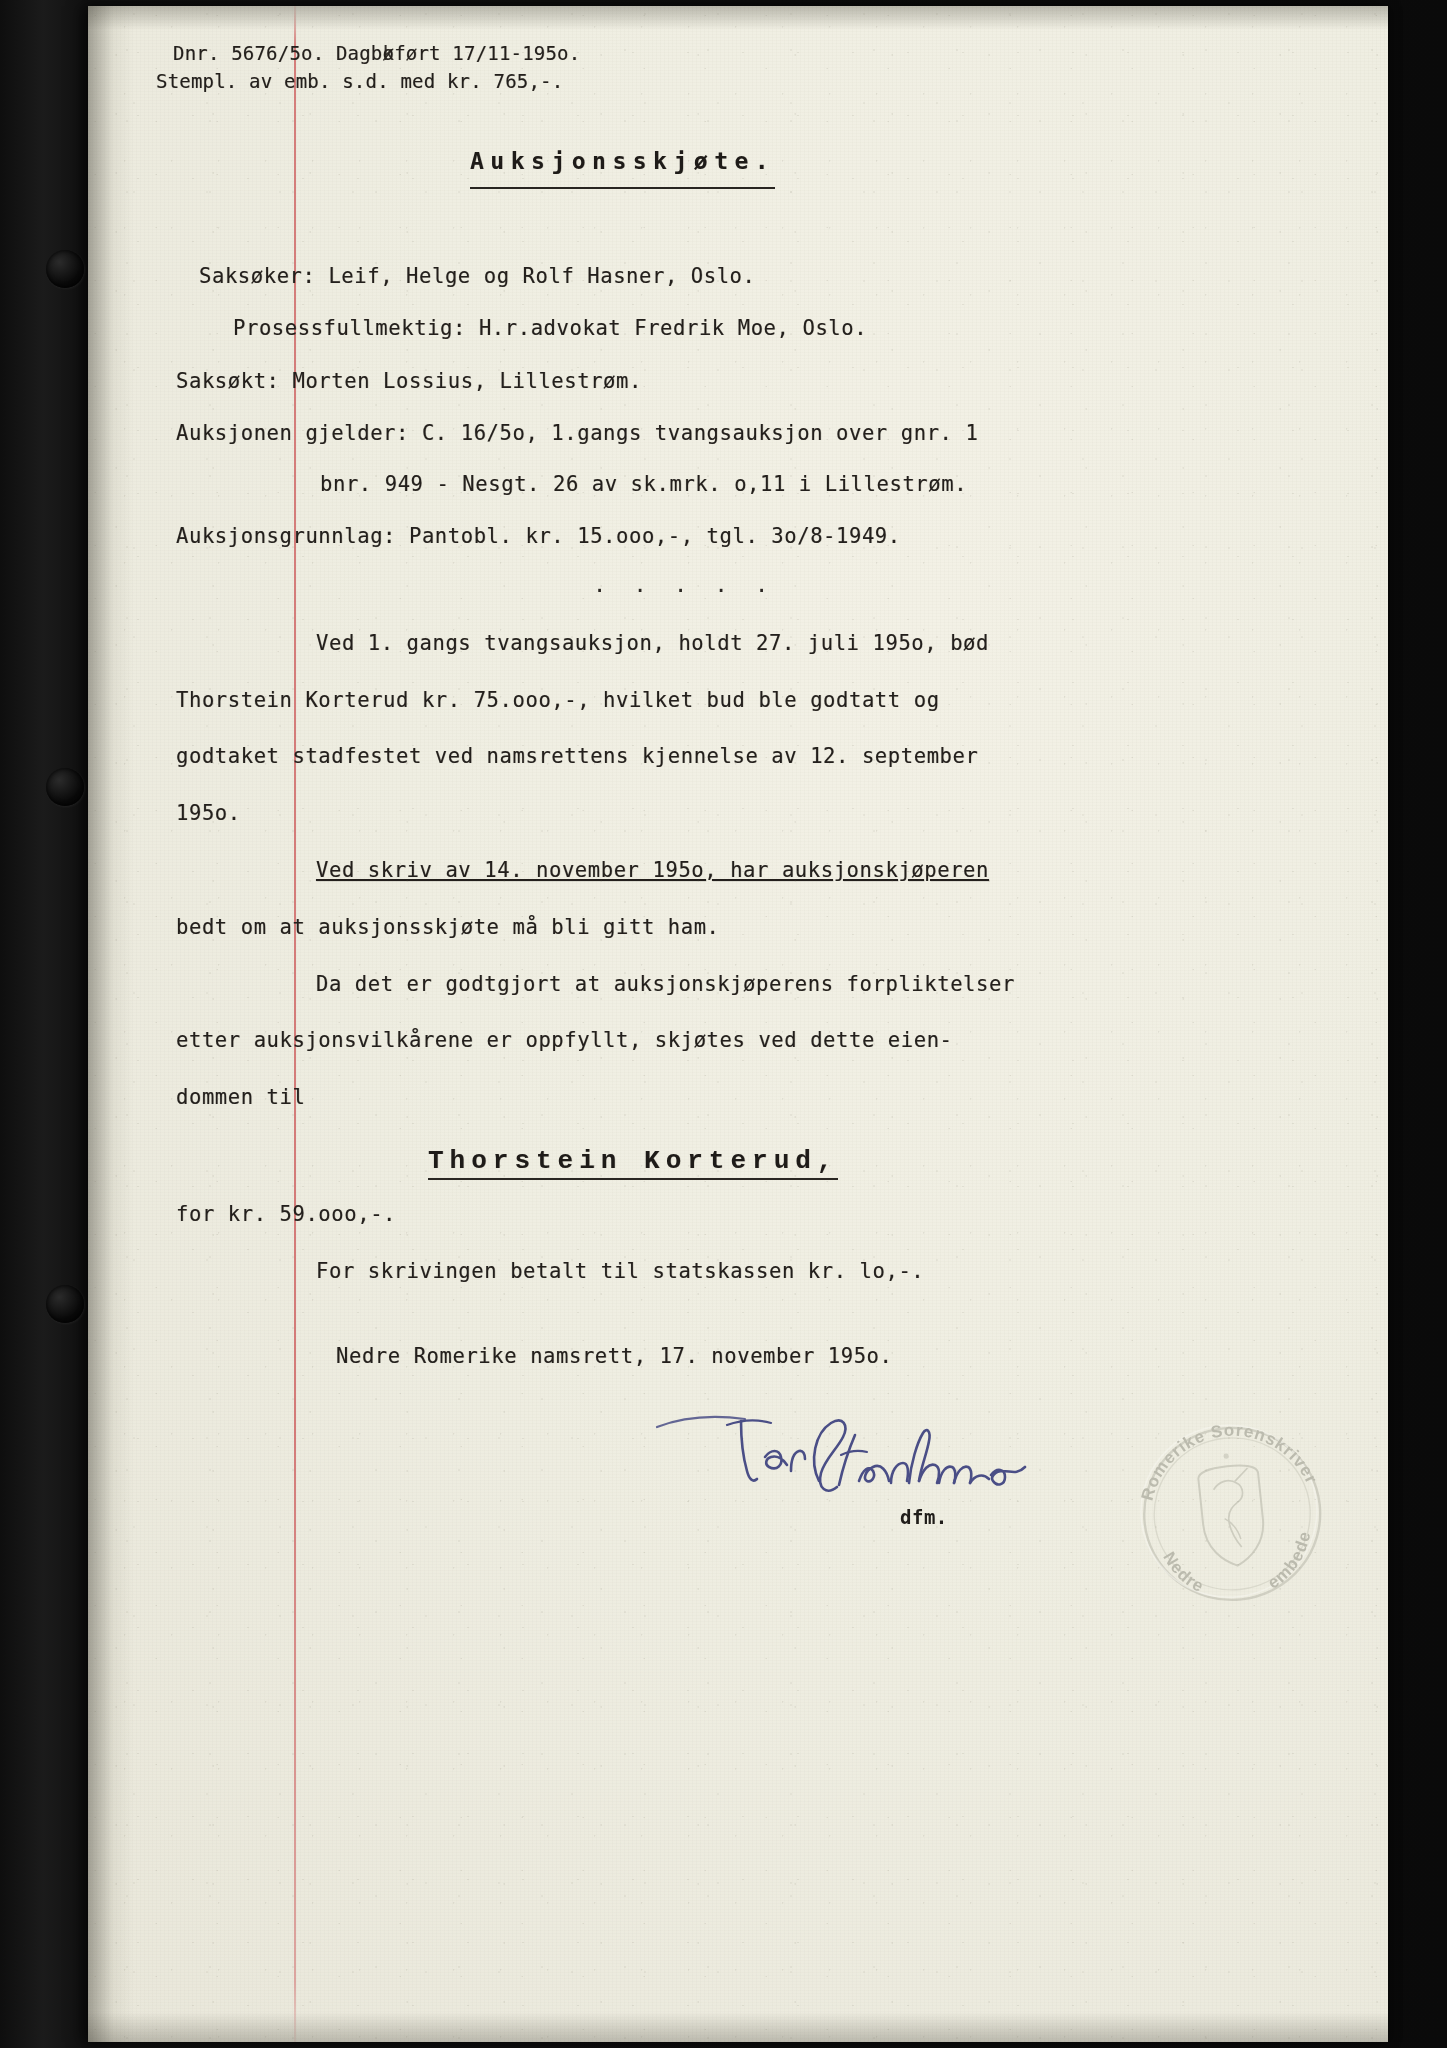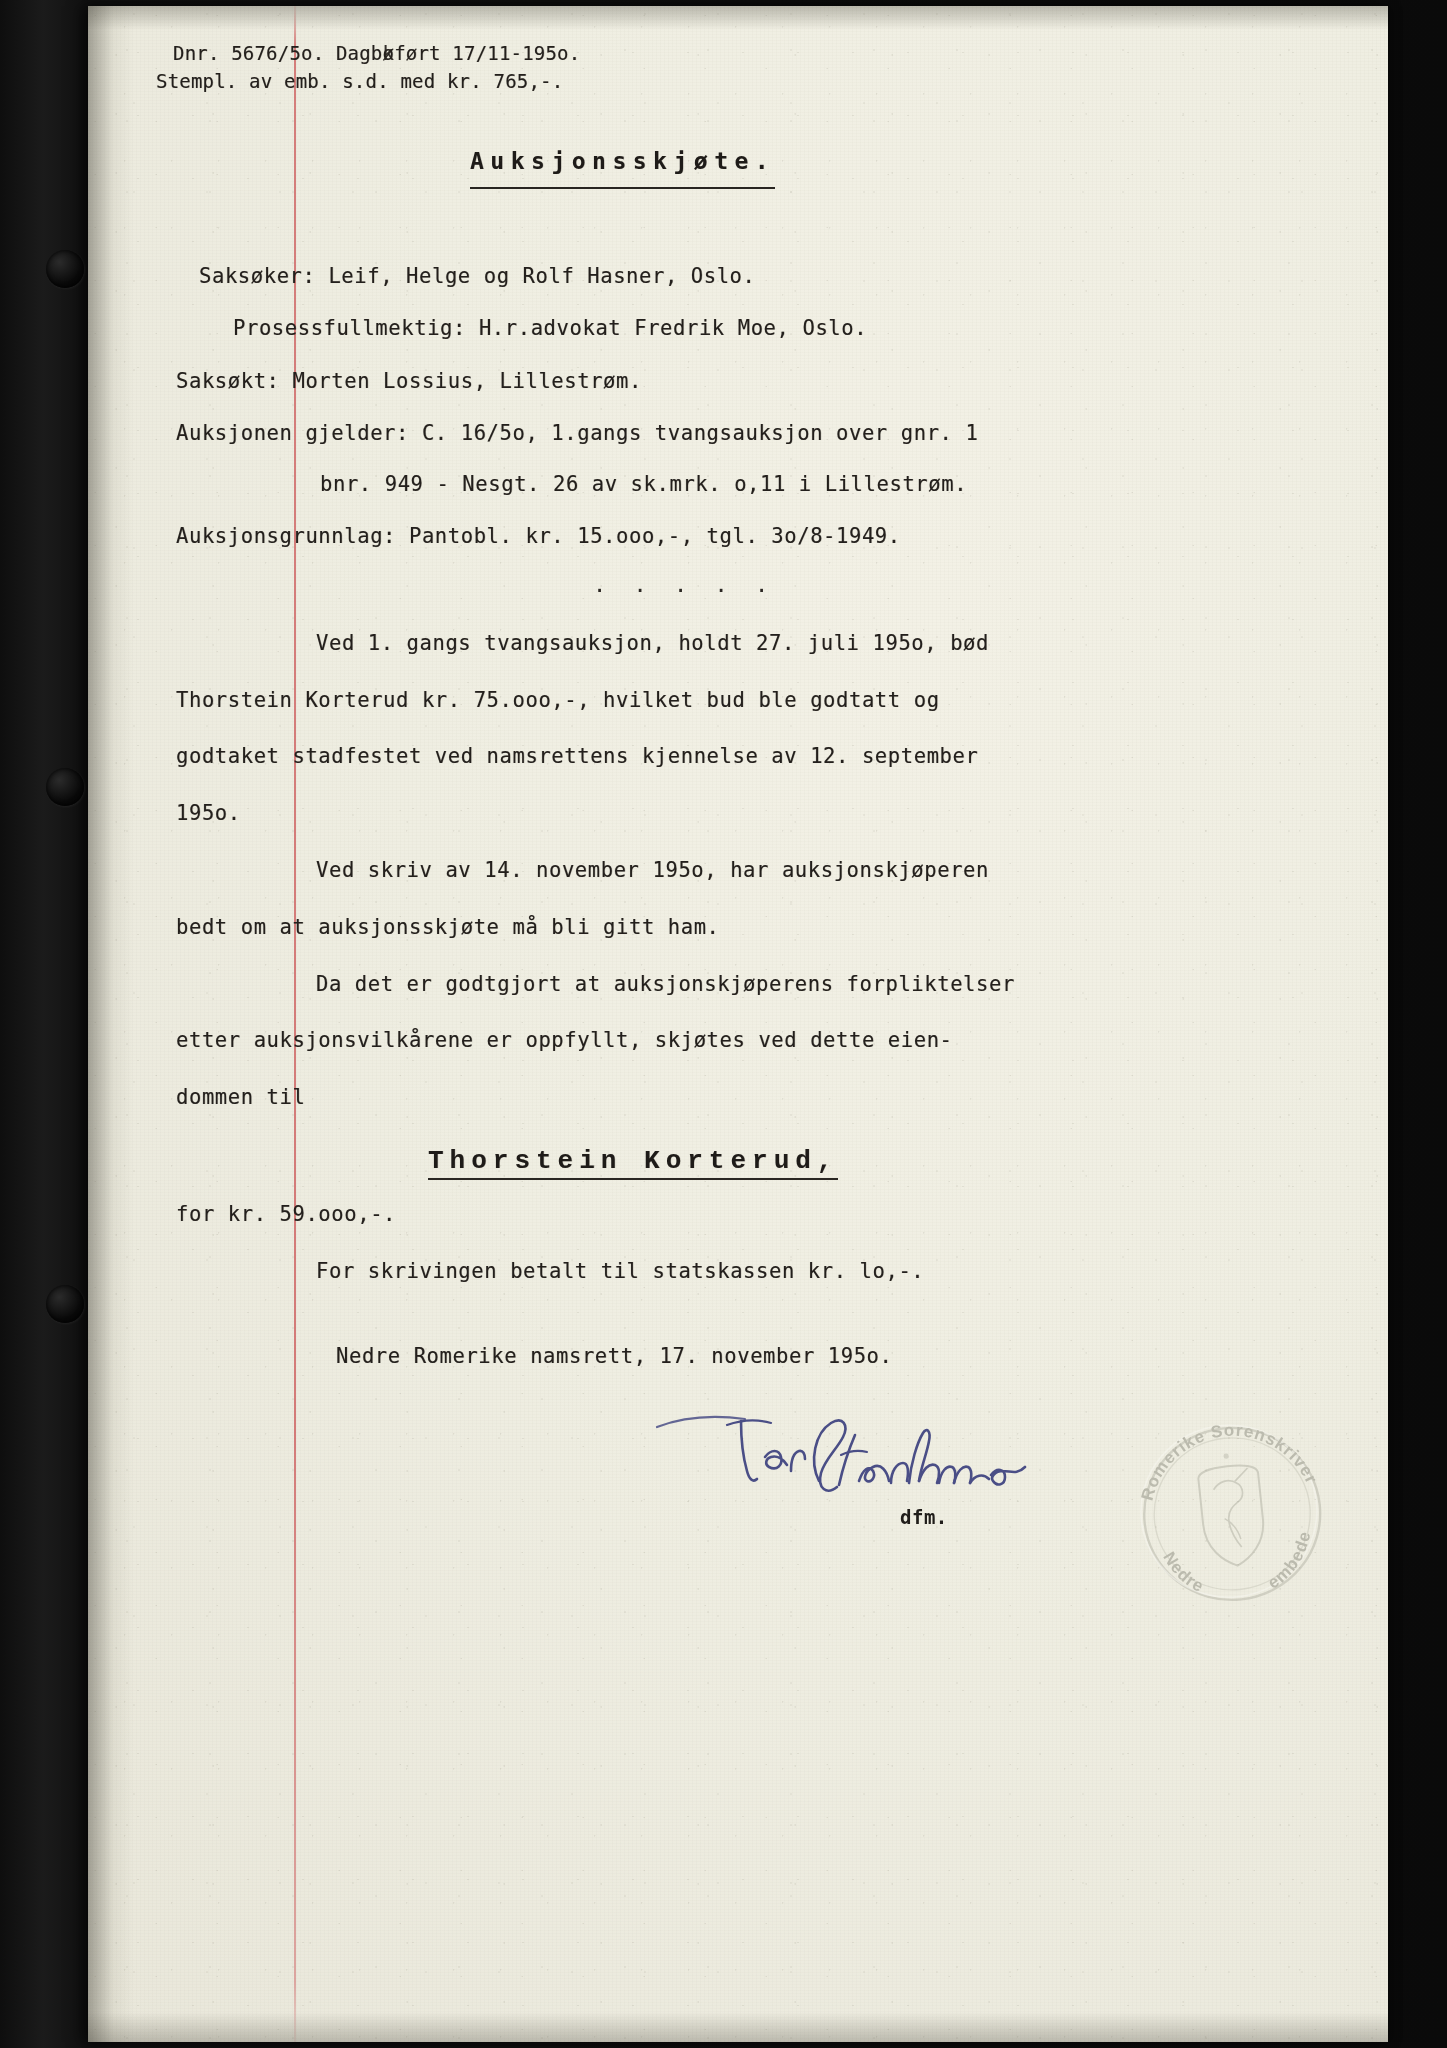--- a/index.html
+++ b/index.html
@@ -254,21 +254,21 @@
 
       <div class="line" style="left:88px; top:518px;">Auksjonsgrunnlag: Pantobl. kr. 15.ooo,-, tgl. 3o/8-1949.</div>
 
       <div class="dots" style="left:505px; top:566px;">. . . . .</div>
 
       <div class="line" style="left:228px; top:625px;">Ved 1. gangs tvangsauksjon, holdt 27. juli 195o, bød</div>
       <div class="line" style="left:88px; top:682px;">Thorstein Korterud kr. 75.ooo,-, hvilket bud ble godtatt og</div>
       <div class="line" style="left:88px; top:738px;">godtaket stadfestet ved namsrettens kjennelse av 12. september</div>
       <div class="line" style="left:88px; top:795px;">195o.</div>
 
-      <div class="line" style="left:228px; top:852px;">Ved skriv av 14. november 195o, har auksjonskjøperen</div>
+      <div class="line" style="left:228px; top:852px;text-decoration:underline;">Ved skriv av 14. november 195o, har auksjonskjøperen</div>
       <div class="line" style="left:228px; top:966px;">Da det er godtgjort at auksjonskjøperens forpliktelser</div>
 
       <div class="line" style="left:88px; top:909px;">bedt om at auksjonsskjøte må bli gitt ham.</div>
       <div class="line" style="left:88px; top:1022px;">etter auksjonsvilkårene er oppfyllt, skjøtes ved dette eien-</div>
       <div class="line" style="left:88px; top:1079px;">dommen til</div>
 
       <div class="spaced-name" style="left:340px; top:1140px;">Thorstein Korterud,</div>
 
       <div class="line" style="left:88px; top:1196px;">for kr. 59.ooo,-.</div>
 

